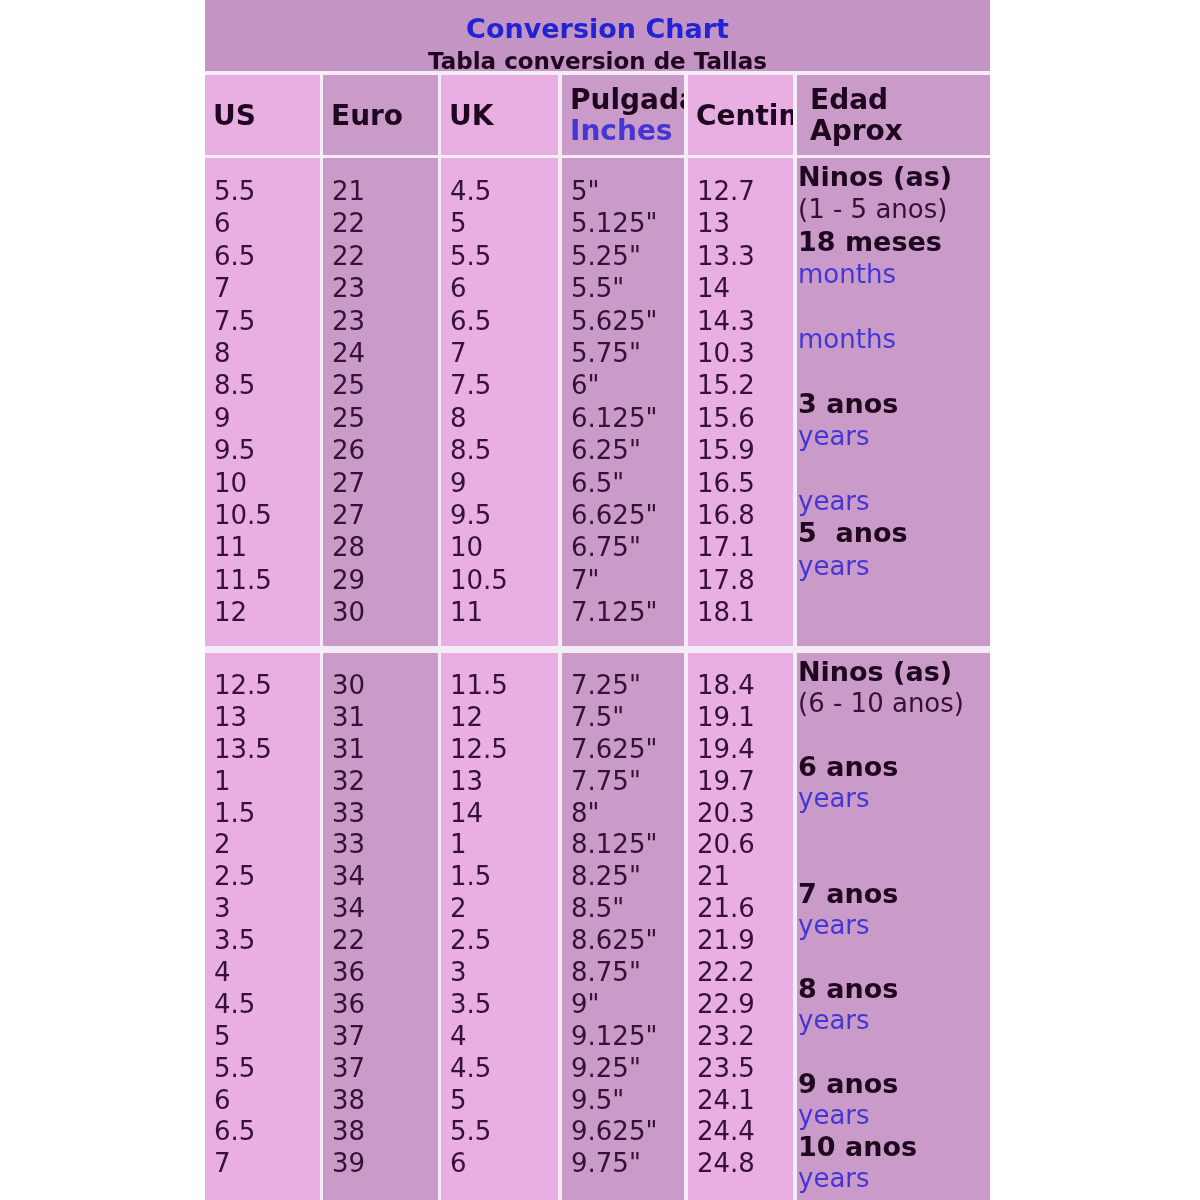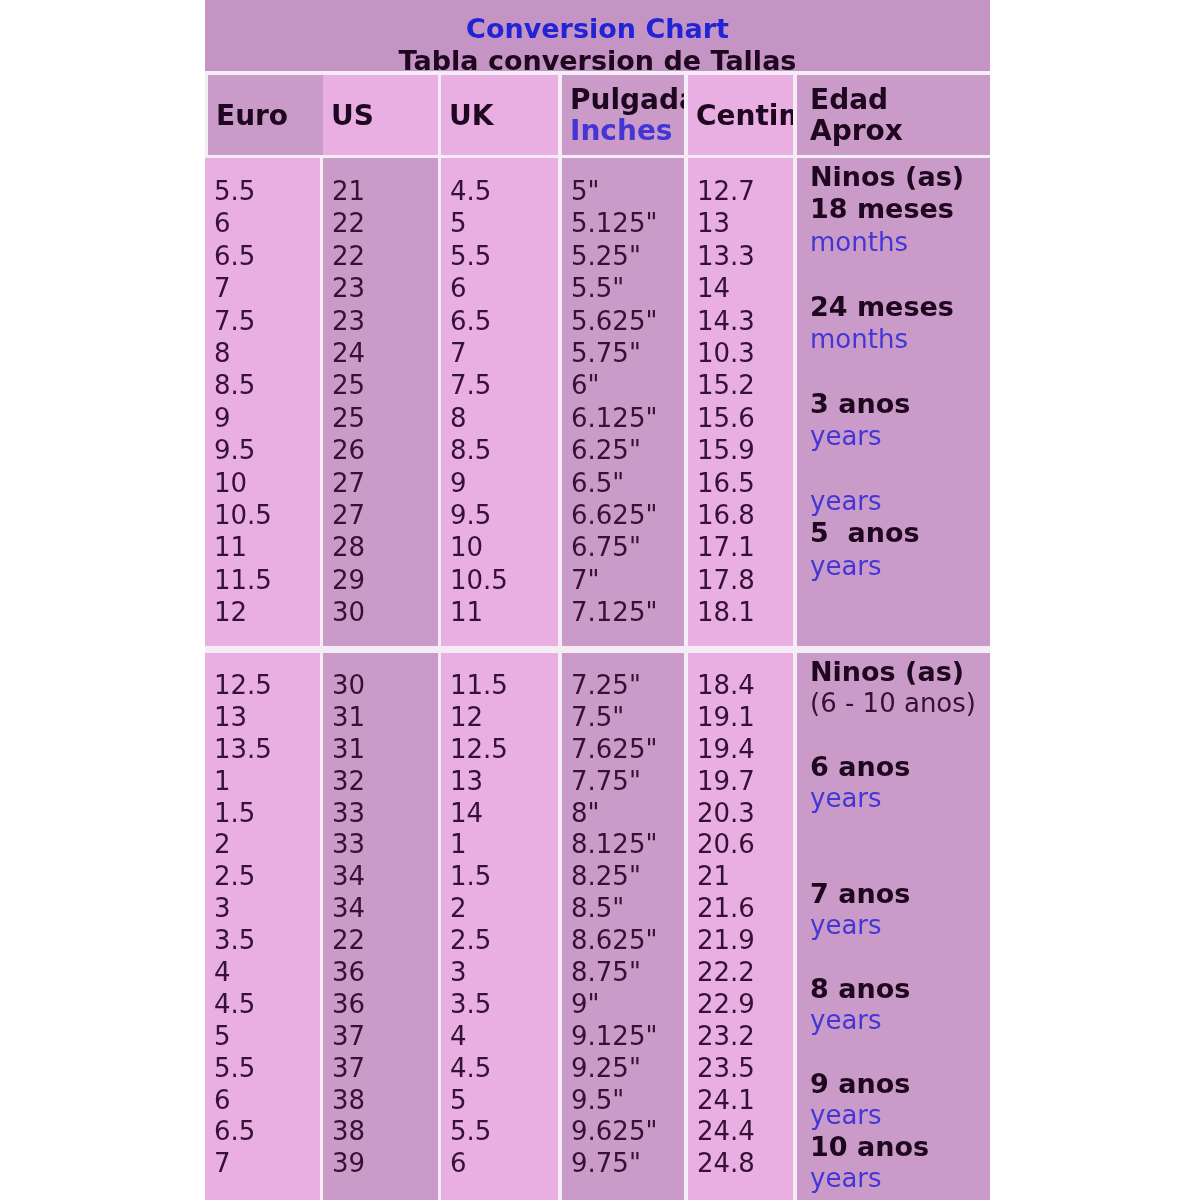--- a/index.html
+++ b/index.html
@@ -30,21 +30,21 @@
     background: var(--title-bg);
     text-align: center;
   }
   .title-line1 {
     padding-top: 13px;
     font-size: 27px; font-weight: bold;
     line-height: 32px;
     color: var(--title-blue);
   }
   .title-line2 {
-    font-size: 27px; font-weight: bold;
+    font-size: 23px; font-weight: bold;
     line-height: 32px;
     color: var(--ink-bold);
   }
   .gap-a { height: 4px; background: var(--separator); }
   .gap-b { height: 3px; background: var(--separator); }
   .gap-g { height: 7px; background: var(--separator); }
 
   .header-row { display: flex; height: 80px; background: var(--separator); }
   .body-row   { display: flex; background: var(--separator); }
   .group-0 { height: 488px; }
@@ -72,21 +72,21 @@
   .hlink { color: var(--link-blue); text-decoration: none; cursor: pointer; }
 
   .num-cell {
     padding-top: 17px; padding-left: 9px;
     font-size: 26px; color: var(--ink);
   }
   .group-0 .num-line { height: 32.4px; line-height: 32.4px; }
   .group-1 .num-line { height: 31.9px; line-height: 31.9px; }
 
   .edad-cell {
-    padding-top: 3px; padding-left: 13px;
+    padding-top: 3px; padding-left: 1px;
     font-size: 26px; color: var(--ink);
   }
   .group-0 .edad-line { height: 32.4px; line-height: 32.4px; }
   .group-1 .edad-line { height: 31.7px; line-height: 31.7px; }
   .edad-line { white-space: pre; }
   .edad-line.bold { font-weight: bold; color: var(--ink-bold); font-size: 27px; }
   .edad-line.link { color: var(--link-blue); cursor: pointer; }
 </style>
 </head>
 <body>
@@ -95,25 +95,25 @@
   <div class="conv-table">
 
     <div class="title-block">
       <div class="title-line1">Conversion Chart</div>
       <div class="title-line2">Tabla conversion de Tallas</div>
     </div>
 
     <div class="gap-a"></div>
 
     <div class="header-row">
+      <div class="cell hcell light col-us">
+        <span>US</span>
+      </div>
       <div class="cell hcell dark col-euro">
         <span>Euro</span>
-      </div>
-      <div class="cell hcell light col-us">
-        <span>US</span>
       </div>
       <div class="cell hcell light col-uk">
         <span>UK</span>
       </div>
       <div class="cell hcell dark col-inches">
         <span>Pulgada</span>
         <span class="hlink">Inches</span>
       </div>
       <div class="cell hcell light col-centim">
         <span>Centim</span>
@@ -202,24 +202,24 @@
             <div class="num-line">15.6</div>
             <div class="num-line">15.9</div>
             <div class="num-line">16.5</div>
             <div class="num-line">16.8</div>
             <div class="num-line">17.1</div>
             <div class="num-line">17.8</div>
             <div class="num-line">18.1</div>
           </div>
           <div class="cell edad-cell dark col-edad">
             <div class="edad-line bold">Ninos (as)</div>
+            <div class="edad-line plain">(1 - 5 anos)</div>
             <div class="edad-line bold">18 meses</div>
             <div class="edad-line link">months</div>
             <div class="edad-line plain">&nbsp;</div>
-            <div class="edad-line bold">24 meses</div>
             <div class="edad-line link">months</div>
             <div class="edad-line plain">&nbsp;</div>
             <div class="edad-line bold">3 anos</div>
             <div class="edad-line link">years</div>
             <div class="edad-line plain">&nbsp;</div>
             <div class="edad-line link">years</div>
             <div class="edad-line bold">5  anos</div>
             <div class="edad-line link">years</div>
           </div>
         </div>

